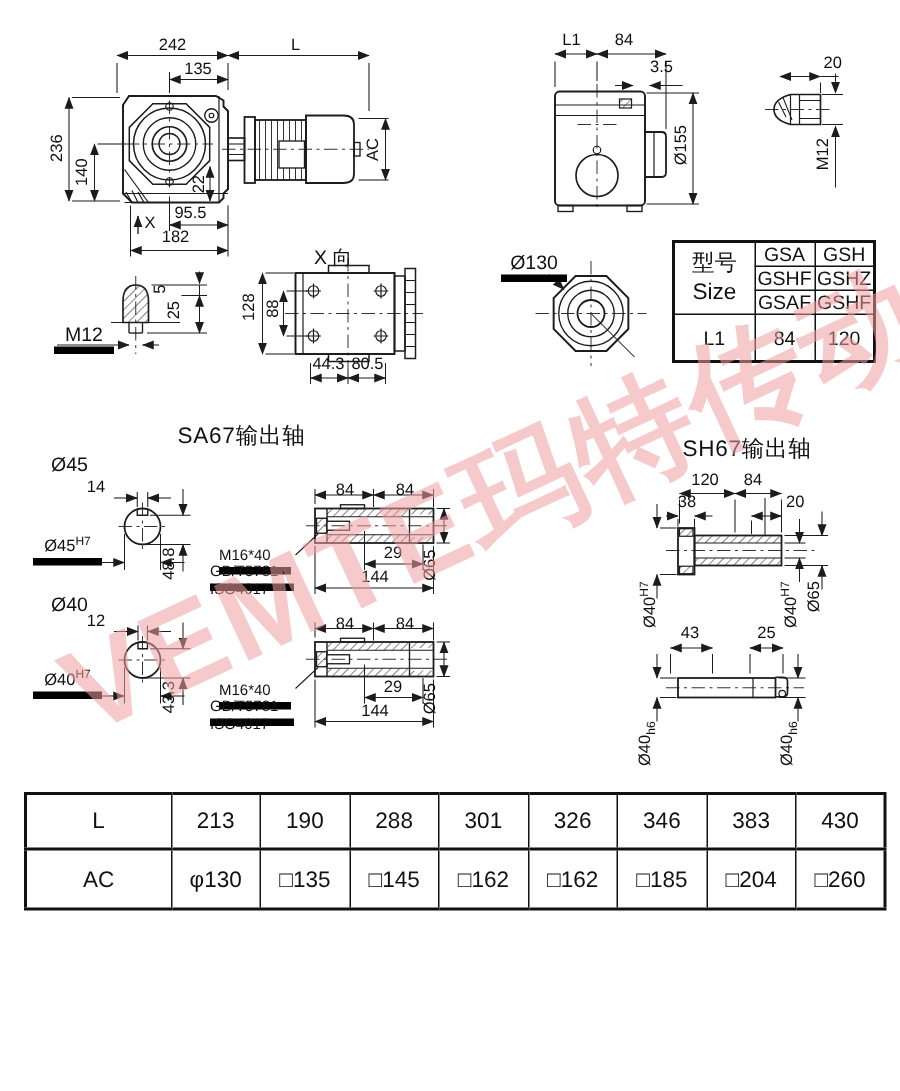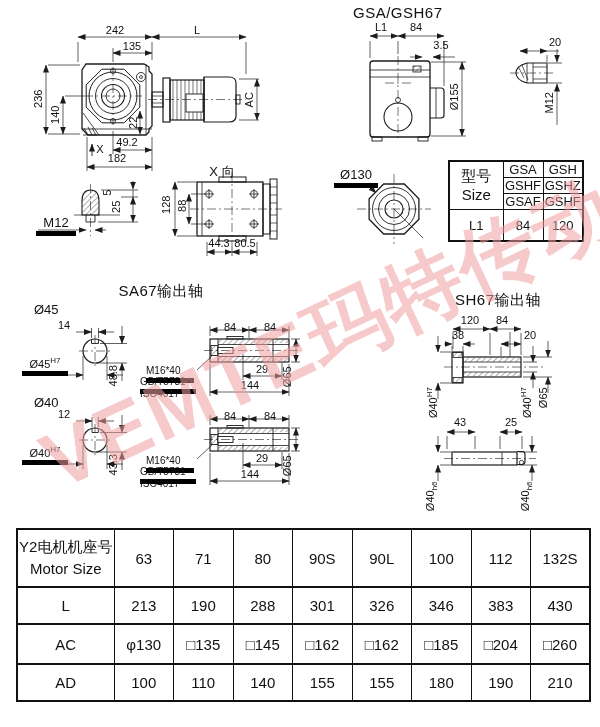--- a/index.html
+++ b/index.html
@@ -329,25 +329,24 @@
 
 <div class="wm">VEMTE玛特传动</div>
 
 <span class="lb" style="left:100px;top:25px;width:30px">242</span>
 <span class="lb" style="left:187px;top:25px;width:20px">L</span>
 <span class="lb" style="left:117px;top:41px;width:30px">135</span>
 <span class="lb rot" style="left:26px;top:93px;width:26px">236</span>
 <span class="lb rot" style="left:43px;top:109px;width:26px">140</span>
 <span class="lb rot" style="left:127px;top:117px;width:14px">22</span>
 <span class="lb rot" style="left:240px;top:94px;width:20px">AC</span>
-<span class="lb" style="left:105px;top:137px;width:44px">49.2</span>
+<span class="lb" style="left:105px;top:137px;width:44px">95.5</span>
 <span class="lb" style="left:94px;top:144px;width:12px">X</span>
 <span class="lb" style="left:97px;top:153px;width:40px">182</span>
 
-<span class="lb t15 al" style="left:353px;top:5px;width:140px">GSA/GSH67</span>
 <span class="lb" style="left:371px;top:22px;width:20px">L1</span>
 <span class="lb" style="left:404px;top:22px;width:24px">84</span>
 <span class="lb" style="left:428px;top:40px;width:26px">3.5</span>
 <span class="lb rot" style="left:437px;top:91px;width:36px">Ø155</span>
 
 <span class="lb al" style="left:549px;top:37px;width:26px">20</span>
 <span class="lb rot" style="left:536px;top:97px;width:28px">M12</span>
 
 <span class="lb rot" style="left:101px;top:187px;width:14px">5</span>
 <span class="lb rot" style="left:107px;top:201px;width:20px">25</span>
@@ -439,34 +438,20 @@
         <col>
         <col>
         <col>
         <col>
         <col>
         <col>
         <col>
         <col>
       </colgroup>
   <tbody>
-        <tr style="height:58px">
-    <td class="hd">
-      <div>Y2电机机座号</div>
-      <div>Motor Size</div>
-    </td>
-    <td>63</td>
-    <td>71</td>
-    <td>80</td>
-    <td>90S</td>
-    <td>90L</td>
-    <td>100</td>
-    <td>112</td>
-    <td>132S</td>
-  </tr>
   <tr style="height:37px">
     <td>L</td>
     <td>213</td>
     <td>190</td>
     <td>288</td>
     <td>301</td>
     <td>326</td>
     <td>346</td>
     <td>383</td>
     <td>430</td>
@@ -475,27 +460,16 @@
     <td>AC</td>
     <td>φ130</td>
     <td>□135</td>
     <td>□145</td>
     <td>□162</td>
     <td>□162</td>
     <td>□185</td>
     <td>□204</td>
     <td>□260</td>
   </tr>
-  <tr style="height:37px">
-    <td>AD</td>
-    <td>100</td>
-    <td>110</td>
-    <td>140</td>
-    <td>155</td>
-    <td>155</td>
-    <td>180</td>
-    <td>190</td>
-    <td>210</td>
-  </tr>
 </tbody>
     </table>
 
 </div>
 
 </body></html>

